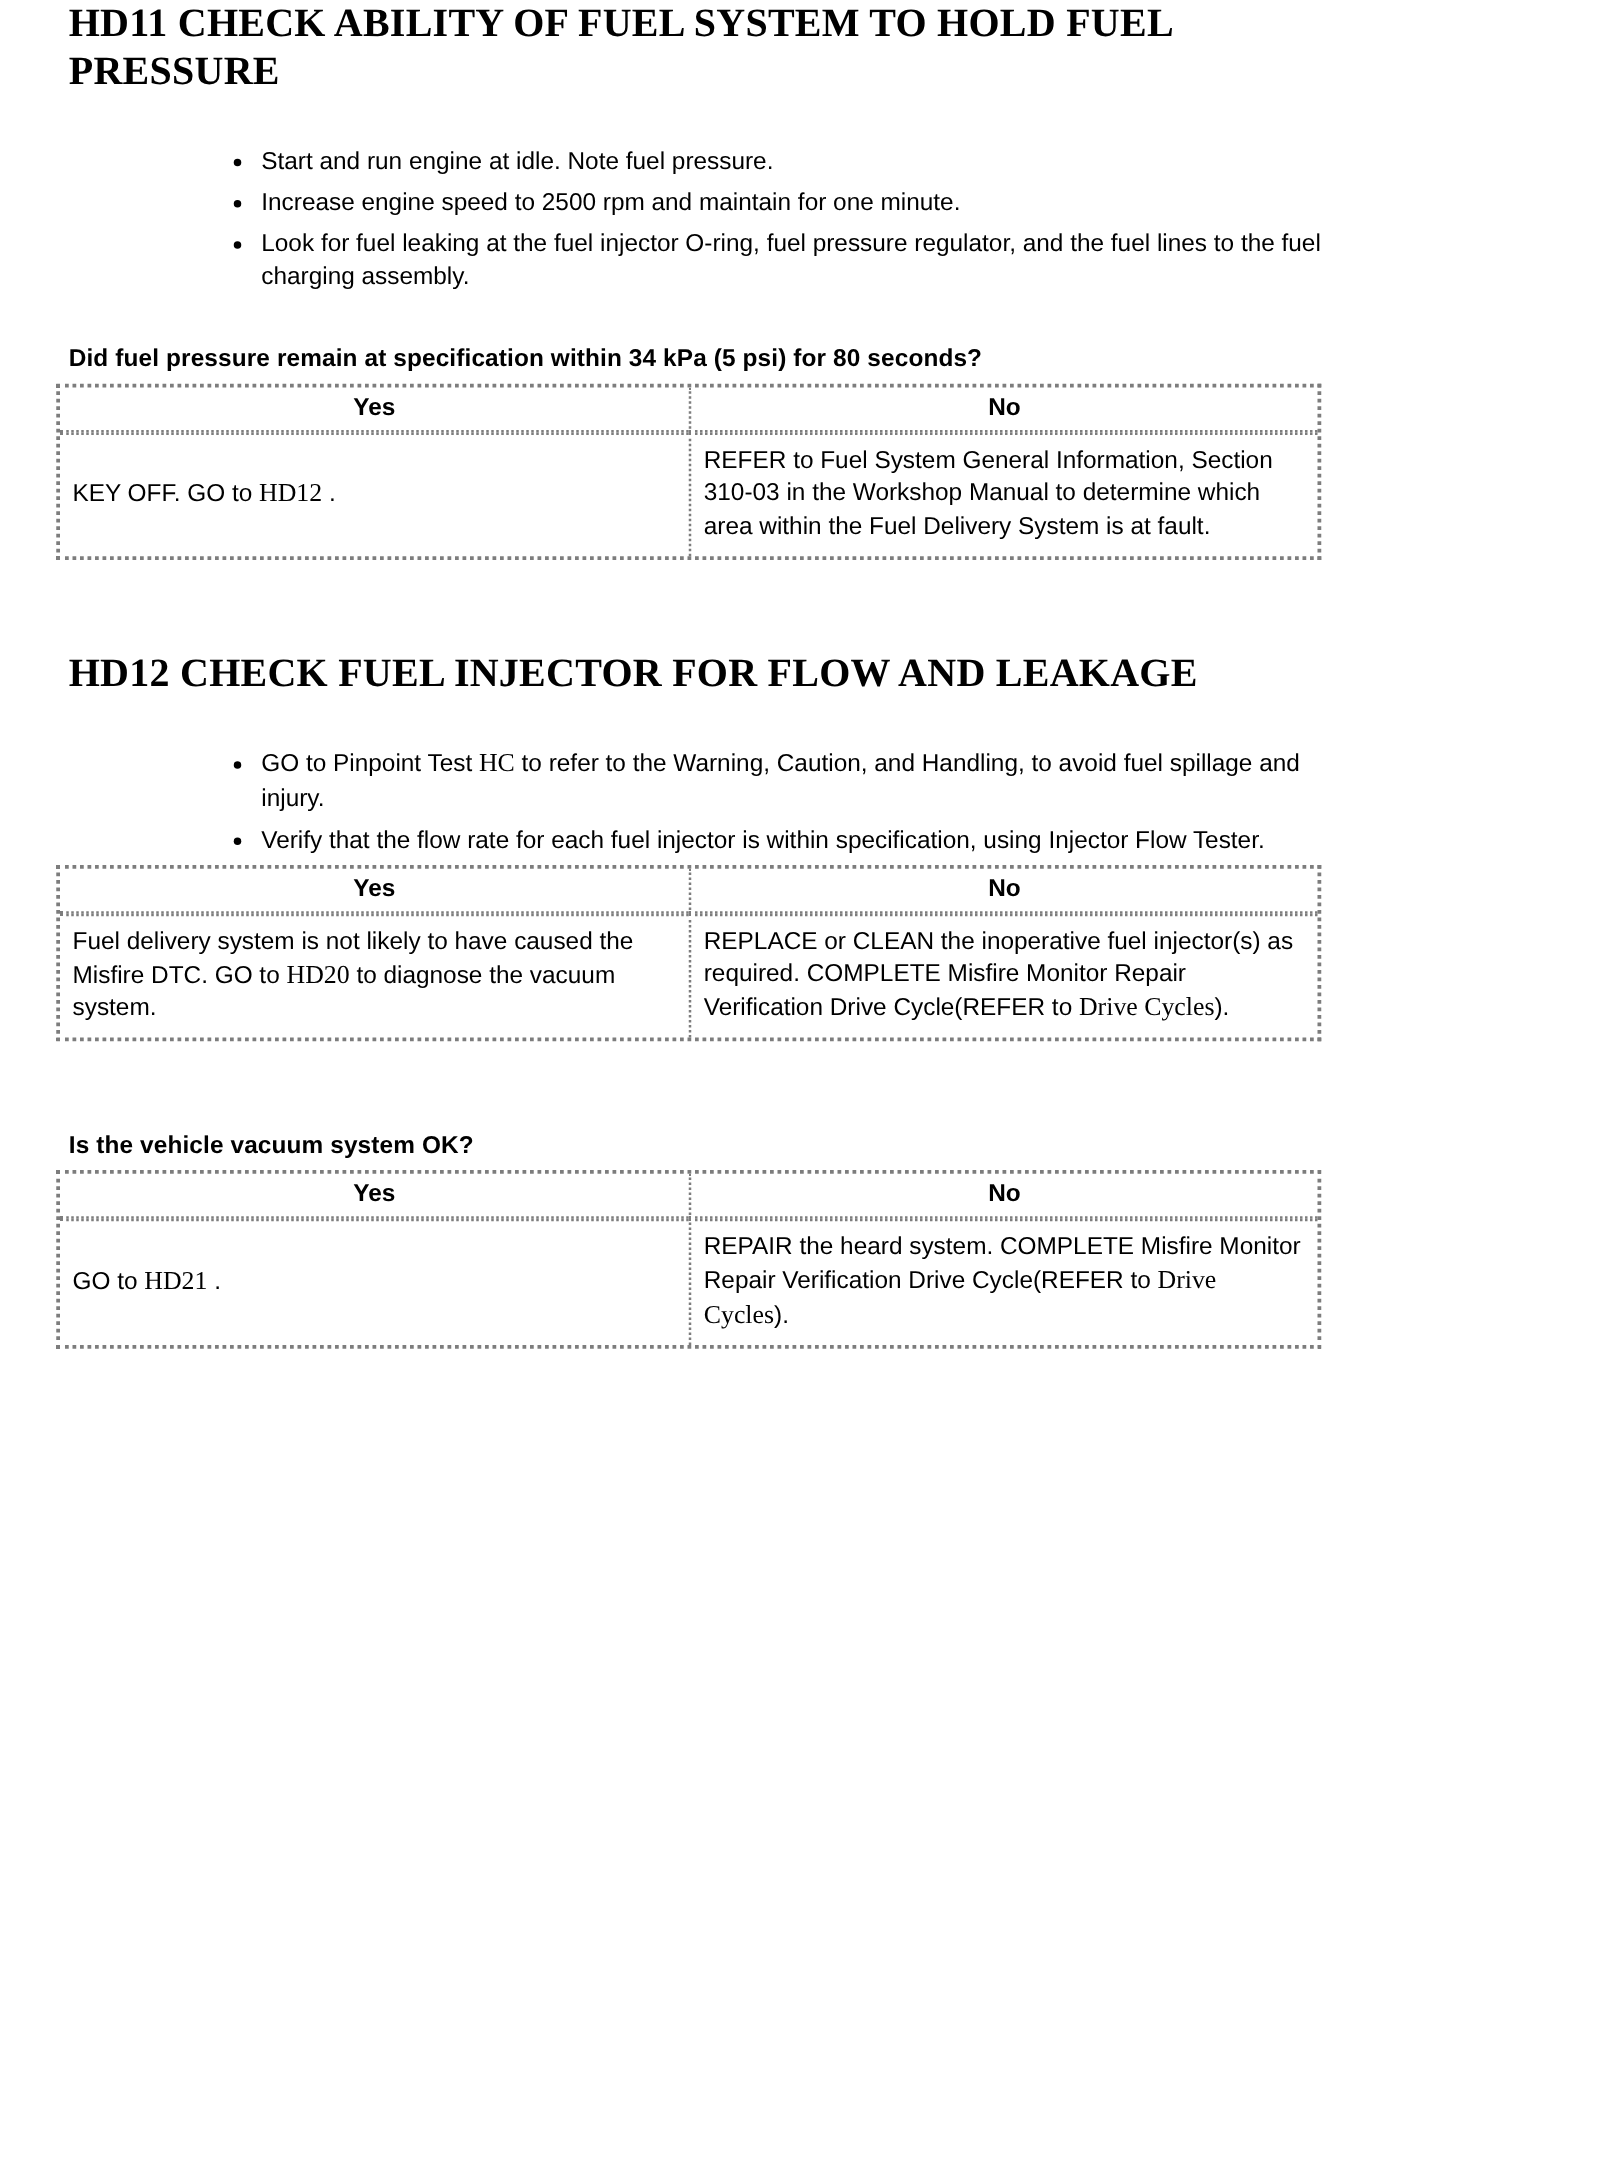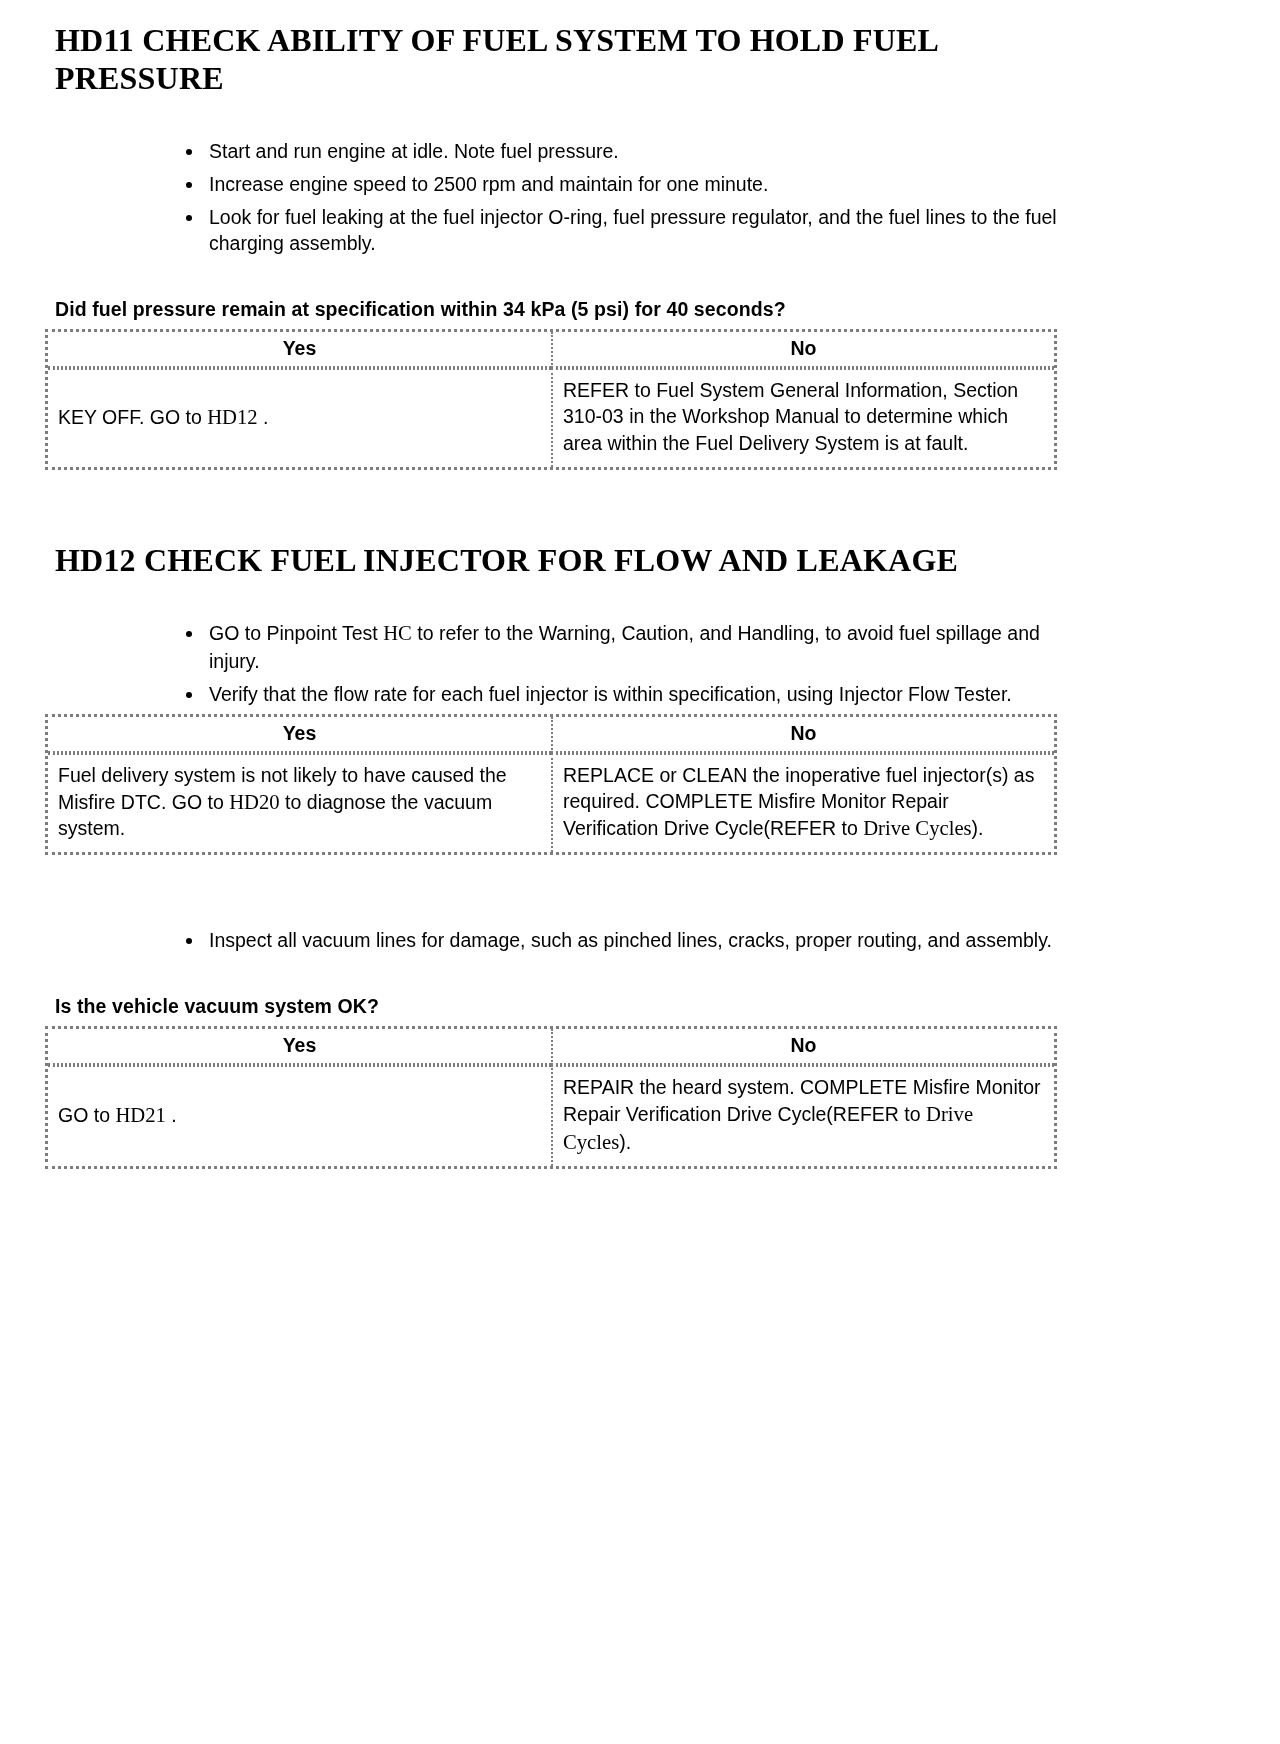--- a/index.html
+++ b/index.html
@@ -7,21 +7,20 @@
   body {
     width: 1280px;
     height: 1744px;
     overflow: hidden;
     color: #000000;
     font-family: "Liberation Sans", sans-serif;
   }
   .page {
     width: 1012px;
     margin-left: 45px;
-    padding-top: 22px;
   }
   .section { }
   .section + .section { margin-top: 72px; }
 
   h1.sec-title {
     font-family: "Liberation Serif", serif;
     font-weight: 700;
     font-size: 32px;
     line-height: 1.18;
     margin-left: 10px;
@@ -95,21 +94,21 @@
 
   <section class="section">
     <h1 class="sec-title">HD11 CHECK ABILITY OF FUEL SYSTEM TO HOLD FUEL PRESSURE</h1>
 
     <ul class="steps">
       <li><span>Start and run engine at idle. Note fuel pressure.</span></li>
       <li><span>Increase engine speed to 2500 rpm and maintain for one minute.</span></li>
       <li><span>Look for fuel leaking at the fuel injector O-ring, fuel pressure regulator, and the fuel lines to the fuel charging assembly.</span></li>
     </ul>
 
-    <p class="question">Did fuel pressure remain at specification within 34 kPa (5 psi) for 40 seconds?</p>
+    <p class="question">Did fuel pressure remain at specification within 34 kPa (5 psi) for 80 seconds?</p>
 
     <table class="qa-table">
       <thead>
         <tr>
           <th>Yes</th>
           <th>No</th>
         </tr>
       </thead>
       <tbody>
         <tr>
@@ -141,23 +140,20 @@
           <td><span>Fuel delivery system is not likely to have caused the Misfire DTC. GO to </span><span class="xref">HD20</span><span> to diagnose the vacuum system.</span></td>
           <td><span>REPLACE or CLEAN the inoperative fuel injector(s) as required. COMPLETE Misfire Monitor Repair Verification Drive Cycle(REFER to </span><span class="xref">Drive Cycles</span><span>).</span></td>
         </tr>
       </tbody>
     </table>
   </section>
 
   <section class="section">
 
 
-    <ul class="steps">
-      <li><span>Inspect all vacuum lines for damage, such as pinched lines, cracks, proper routing, and assembly.</span></li>
-    </ul>
 
     <p class="question">Is the vehicle vacuum system OK?</p>
 
     <table class="qa-table">
       <thead>
         <tr>
           <th>Yes</th>
           <th>No</th>
         </tr>
       </thead>

